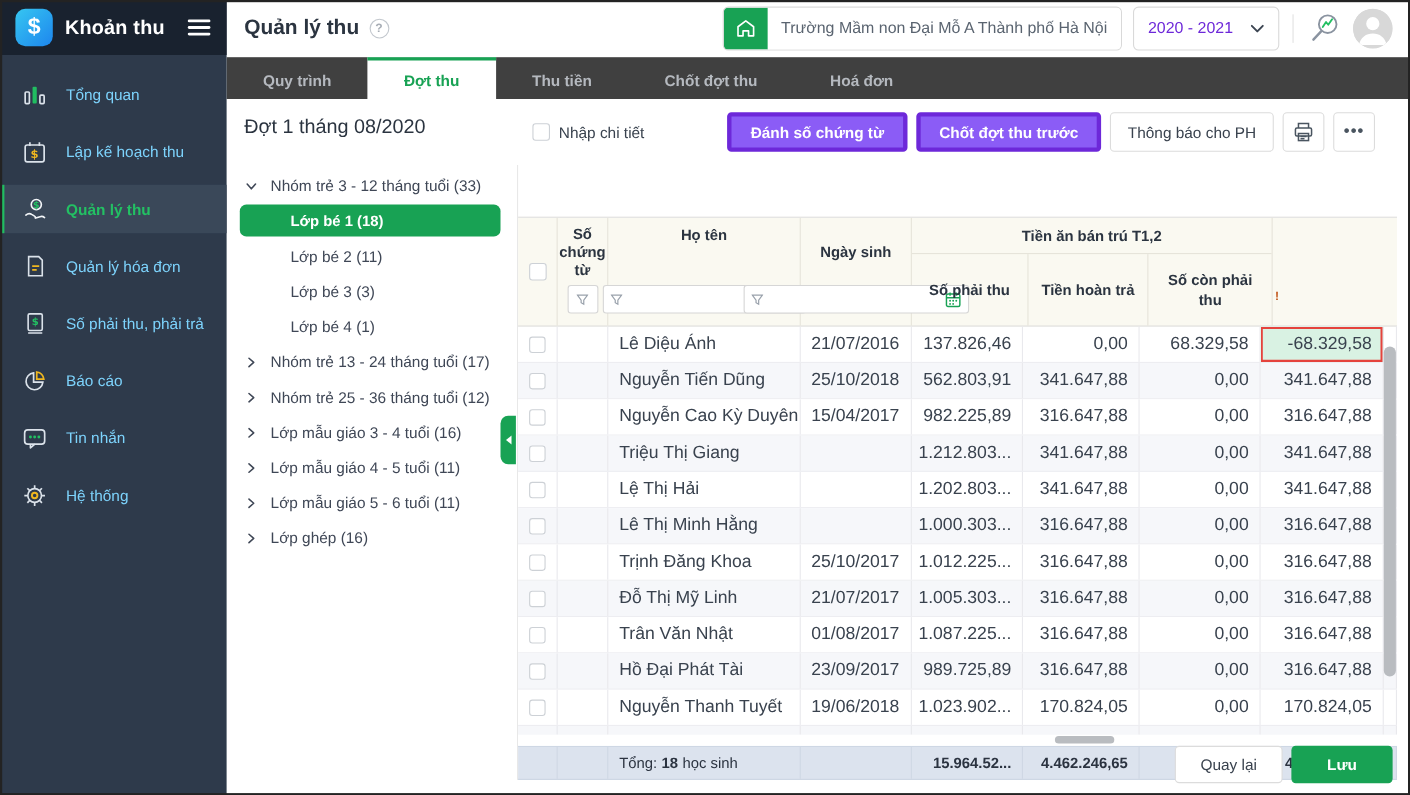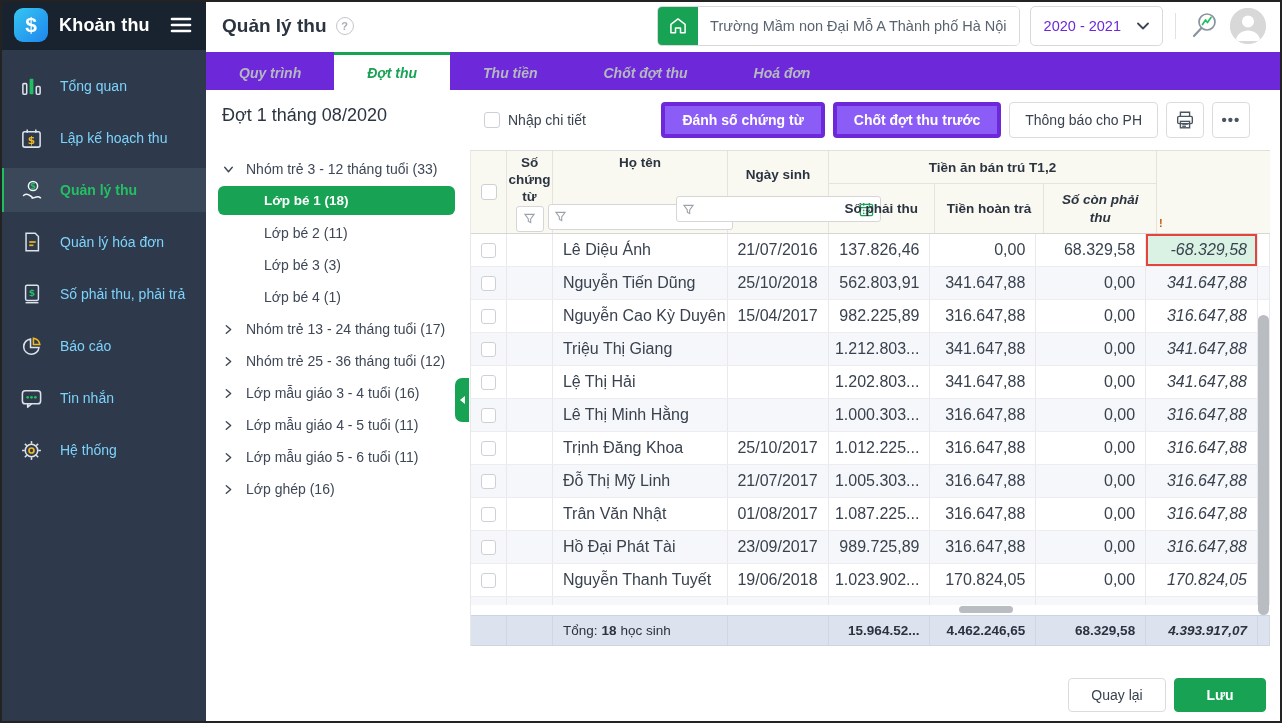--- a/index.html
+++ b/index.html
@@ -26,21 +26,21 @@
   .topbar-right { margin-left:auto; display:flex; align-items:center; gap:10px; }
   .school-box { display:flex; align-items:stretch; border:1px solid #d9d9d9; border-radius:5px; height:40px; overflow:hidden; cursor:pointer; }
   .home-btn { width:40px; background:#18a254; display:flex; align-items:center; justify-content:center; }
   .school-name { display:flex; align-items:center; padding:0 12px; font-size:14.5px; color:#5a6470; background:#fff; }
   .year-select { border:1px solid #d9d9d9; border-radius:5px; height:40px; display:flex; align-items:center; padding:0 13px; gap:16px; font-size:14.5px; color:#6d28d9; cursor:pointer; }
   .tb-divider { width:1px; height:26px; background:#e2e2e2; margin:0 2px; }
   .round-icon { display:flex; align-items:center; justify-content:center; cursor:pointer; }
   .avatar { width:36px; height:36px; border-radius:50%; background:#d8d8d8; overflow:hidden; cursor:pointer; }
 
   
-  .tabbar { height:38px; background:#6d28d9; display:flex;font-style:italic; }
+  .tabbar { height:38px; background:#404040; display:flex; }
   .tab { display:flex; align-items:center; justify-content:center; padding:0 33px; font-size:14px; font-weight:700; color:#b5b9bf; cursor:pointer; border-top:3px solid transparent; }
   .tab.active { background:#fff; color:#18a254; border-top-color:#18a254; }
 
   
   .content { position:absolute; top:90px; left:0; right:0; bottom:0; background:#fff; }
 
   
   .tree-panel { position:absolute; left:0; top:0; bottom:0; width:264px; padding:15px 0 0 16px; }
   .period-title { font-size:18px; font-weight:500; color:#2b3440; margin-bottom:27px; }
   .tree { font-size:14px; color:#3f4756; }
@@ -59,24 +59,24 @@
   .chk-label { font-size:14px; color:#39424e; }
   .toolbar .spacer { flex:1; }
   .btn { height:36px; border-radius:4px; font-size:14px; display:flex; align-items:center; justify-content:center; cursor:pointer; font-family:inherit; }
   .btn-green { background:#8b5cf6; border:4px solid #6d28d9; color:#fff; font-weight:600; padding:0 17px; }
   .btn-white { background:#fff; border:1px solid #dcdcdc; color:#39424e; padding:0 15px; }
   .icon-btn { width:38px; height:36px; border:1px solid #dcdcdc; border-radius:4px; background:#fff; display:flex; align-items:center; justify-content:center; cursor:pointer; }
   .dots { font-size:15px; letter-spacing:1px; color:#4a5560; font-weight:700; line-height:10px; }
 
   
   .table-wrap { position:absolute; top:60px; left:0; width:800px; border-left:1px solid #e8e8e8; }
-  .thead { height:84px; background:#faf9f1; border-top:1px solid #e0e0e0; border-bottom:1px solid #d6d6d6; display:flex; font-size:13.5px; font-weight:600; color:#2b3440; }
+  .thead { height:100px; background:#faf9f1; border-top:1px solid #e0e0e0; border-bottom:1px solid #d6d6d6; display:flex; font-size:13.5px; font-weight:600; color:#2b3440;margin-top:47px; }
   .th { border-right:1px solid #e6e4da; display:flex; flex-direction:column; align-items:center; }
   .c-check { width:36px; } .c-doc { width:46px; } .c-name { width:175px;gap:32px; } .c-dob { width:101px; }
-  .c-total { width:102px; } .c-must { width:106px; } .c-refund { width:110px; } .c-remain { width:112px;font-style:italic; } .c-sliver { width:12px; }
+  .c-total { width:102px; } .c-must { width:106px; } .c-refund { width:110px; } .c-remain { width:112px; } .c-sliver { width:12px; }
   .th.c-check { justify-content:center; }
   .th-label { flex:1; display:flex; align-items:center; justify-content:center; text-align:center; padding:4px 2px 0 2px; line-height:1.25; }
   .th-filter { height:38px; width:100%; display:flex; align-items:center; justify-content:center; padding:0 7px 10px 7px; }
   .filter-box { height:26px; border:1px solid #d6d6d6; border-radius:3px; background:#fff; display:flex; align-items:center; padding:0 6px; gap:5px; }
   .filter-box.sm { width:28px; justify-content:center; padding:0; }
   .filter-box.grow { flex:1; }
   .filter-input { border:none; outline:none; flex:1; min-width:0; font-size:12px; font-family:inherit; }
   .th-group-wrap { width:328px; display:flex; flex-direction:column; border-right:1px solid #e6e4da; }
   .group-label { height:33px; display:flex; align-items:center; justify-content:center; border-bottom:1px solid #e6e4da; }
   .sub-heads { flex:1; display:flex; }

